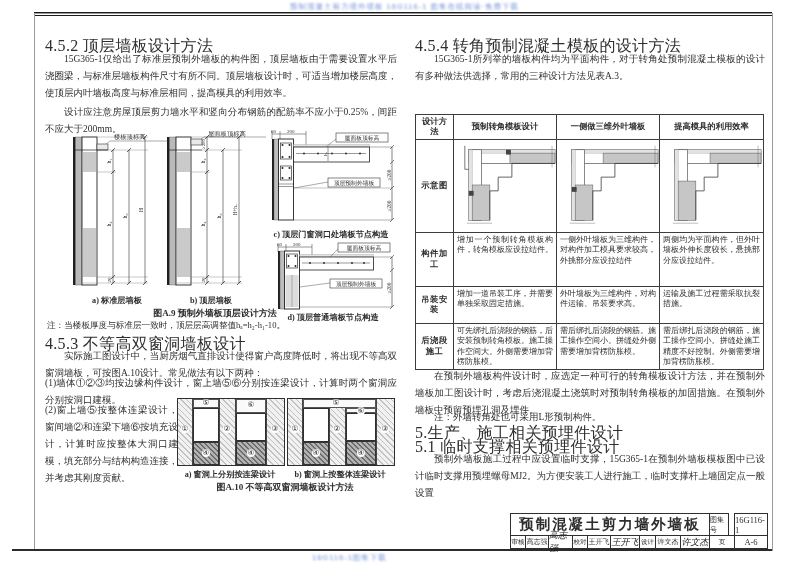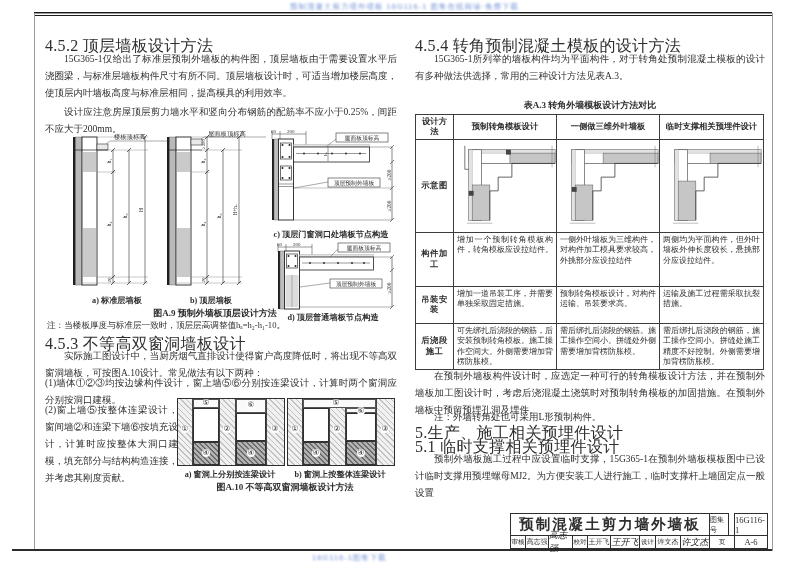--- a/index.html
+++ b/index.html
@@ -300,35 +300,34 @@
     <span class="cnum" style="left:24px;top:50px;">④</span>
     <span class="cnum" style="left:69px;top:50px;">④</span>
   </div>
 
   <div class="abs smallcap" style="left:172px;top:469px;width:116px;text-align:center;">a) 窗洞上分别按连梁设计</div>
   <div class="abs smallcap" style="left:282px;top:469px;width:116px;text-align:center;">b) 窗洞上按整体连梁设计</div>
   <div class="abs cap" style="left:135px;top:481px;width:300px;">图A.10 不等高双窗洞墙板设计方法</div>
 
   <div class="abs h" style="left:415px;top:36px;">4.5.4 转角预制混凝土模板的设计方法</div>
   <div class="abs p ind" style="left:415px;top:51px;width:350px;">15G365-1所列举的墙板构件均为平面构件，对于转角处预制混凝土模板的设计有多种做法供选择，常用的三种设计方法见表A.3。</div>
-  <div class="abs cap" style="left:415px;top:99px;width:350px;">表A.3 转角外墙模板设计方法对比</div>
 
   <table class="t abs" style="left:415px;top:114px;">
     <colgroup>
         <col style="width:38px;">
         <col style="width:103px;">
         <col style="width:103px;">
         <col style="width:104px;">
       </colgroup>
     <tbody>
         <tr style="height:17px;">
       <td class="hd">设计方法</td>
       <td class="hd">预制转角模板设计</td>
       <td class="hd">一侧做三维外叶墙板</td>
-      <td class="hd">临时支撑相关预埋件设计</td>
+      <td class="hd">提高模具的利用效率</td>
     </tr>
     <tr style="height:93px;">
       <td class="lab">示意图</td>
       <td class="schem">
         <svg width="98" height="86" viewBox="0 0 100 86">
           <rect x="12" y="8" width="88" height="14" fill="#fff" stroke="#555" stroke-width="0.7"></rect>
           <rect x="12" y="8" width="88" height="3.5" fill="#e2e2e2" stroke="#888" stroke-width="0.3"></rect>
           <rect x="54" y="11.5" width="46" height="10.5" fill="#c6c6c6" stroke="#555" stroke-width="0.5"></rect>
           <rect x="12" y="8" width="13" height="72" fill="#fff" stroke="#555" stroke-width="0.7"></rect>
           <rect x="12" y="8" width="3.5" height="72" fill="#e2e2e2" stroke="#888" stroke-width="0.3"></rect>
@@ -371,21 +370,21 @@
     </tr>
     <tr style="height:54px;">
       <td class="lab">构件加工</td>
       <td>增加一个预制转角模板构件，转角模板应设拉结件。</td>
       <td>一侧外叶墙板为三维构件，对构件加工模具要求较高，外挑部分应设拉结件</td>
       <td>两侧均为平面构件，但外叶墙板外伸长度较长，悬挑部分应设拉结件。</td>
     </tr>
     <tr style="height:37px;">
       <td class="lab">吊装安装</td>
       <td>增加一道吊装工序，并需要单独采取固定措施。</td>
-      <td>预制转角模板设计，对构件运输、吊装要求高。</td>
+      <td>外叶墙板为三维构件，对构件运输、吊装要求高。</td>
       <td>运输及施工过程需采取抗裂措施。</td>
     </tr>
     <tr style="height:46px;">
       <td class="lab">后浇段施工</td>
       <td>可先绑扎后浇段的钢筋，后安装预制转角模板。施工操作空间大。外侧需要增加背楞防胀模。</td>
       <td>需后绑扎后浇段的钢筋。施工操作空间小。拼缝处外侧需要增加背楞防胀模。</td>
       <td>需后绑扎后浇段的钢筋，施工操作空间小。拼缝处施工精度不好控制。外侧需要增加背楞防胀模。</td>
     </tr>
   </tbody>
     </table>

